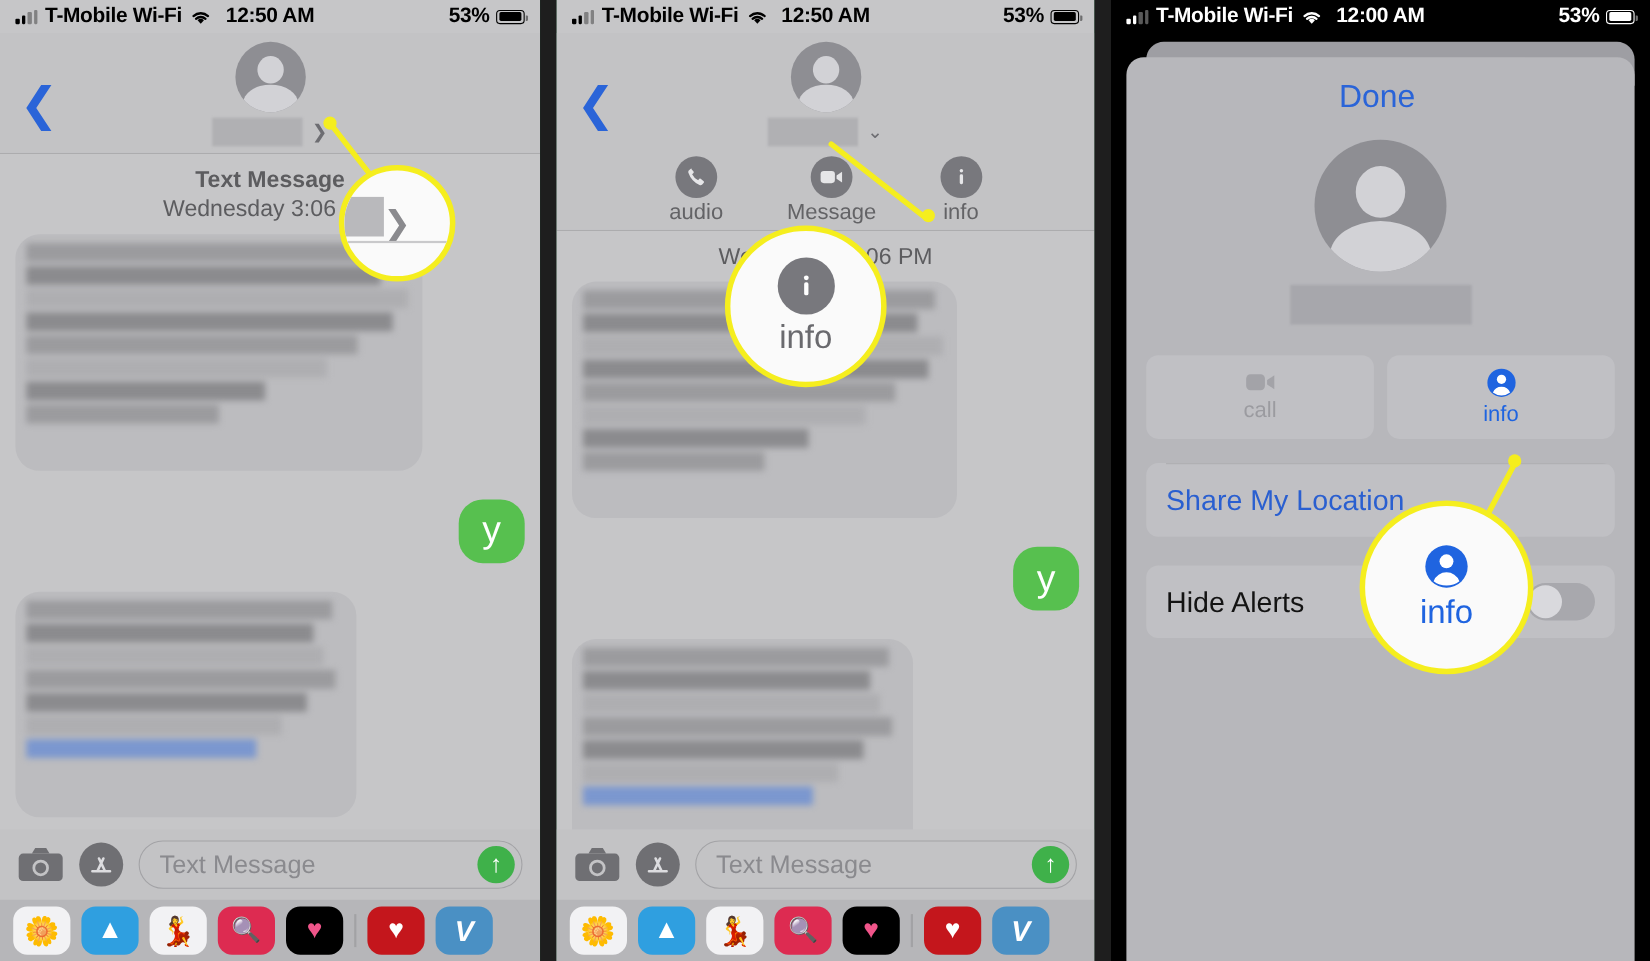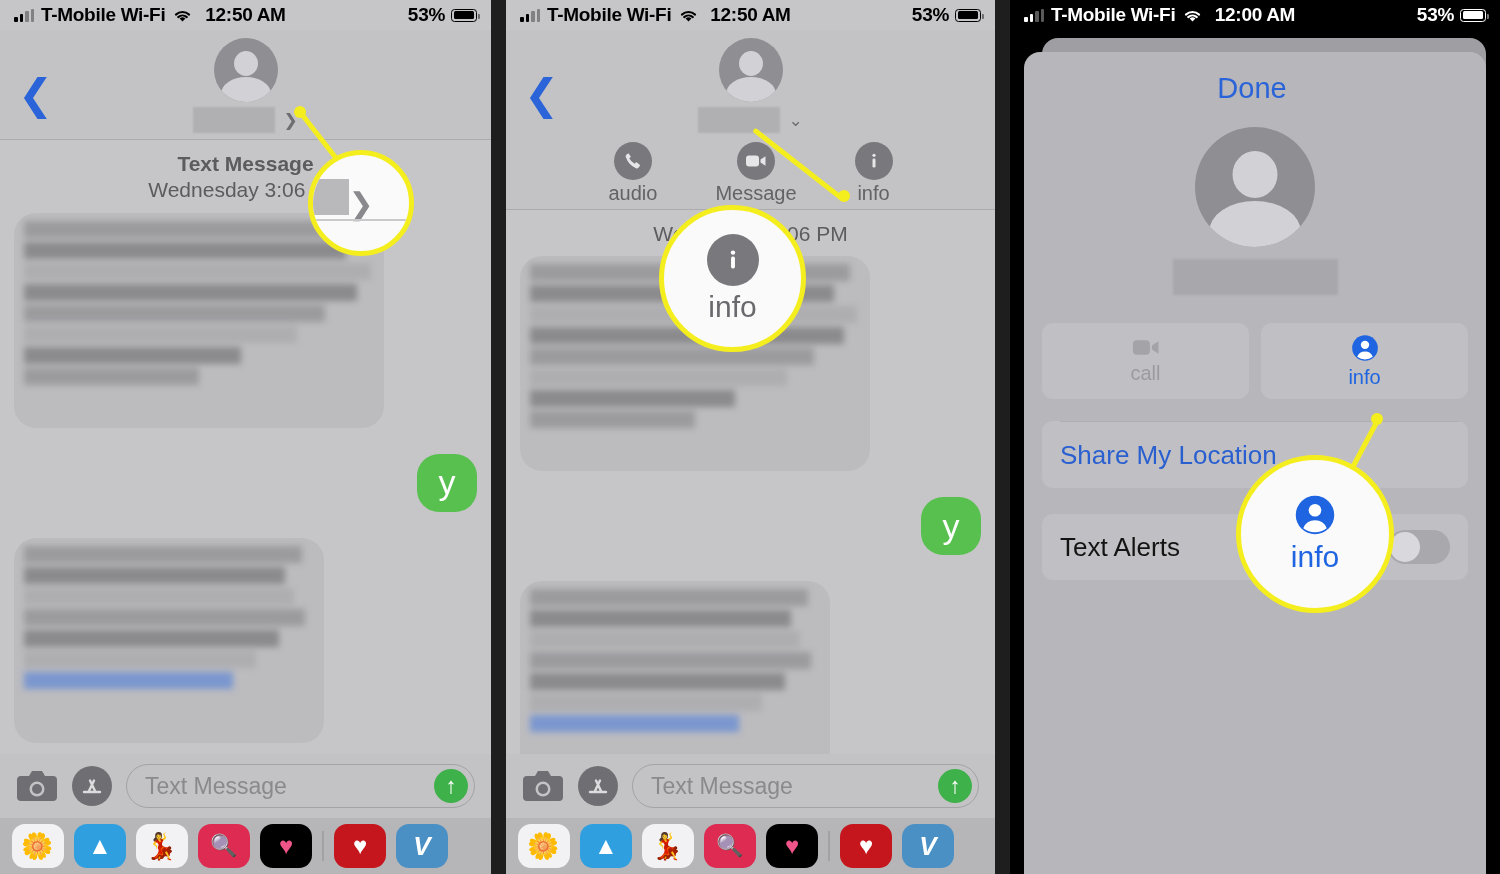--- a/index.html
+++ b/index.html
@@ -453,21 +453,21 @@
           <span class="lbl">info</span>
         </div>
       </div>
 
       <div class="list-card">
         <div class="list-sep"></div>
         <div class="list-row">Share My Location</div>
       </div>
 
       <div class="alerts-card">
-        <span class="lbl">Text Alerts</span>
+        <span class="lbl">Hide Alerts</span>
         <span class="switch">
             <span class="knob"></span>
           </span>
       </div>
     </div>
 
     <div class="leader" style="left:367px;top:419px;width:86px;transform:rotate(118deg);"></div>
     <div class="leader-dot" style="left:361px;top:413px;"></div>
     <div class="callout" style="left:226px;top:455px;width:158px;height:158px;">
       <svg width="42" height="42" viewBox="0 0 24 24">

